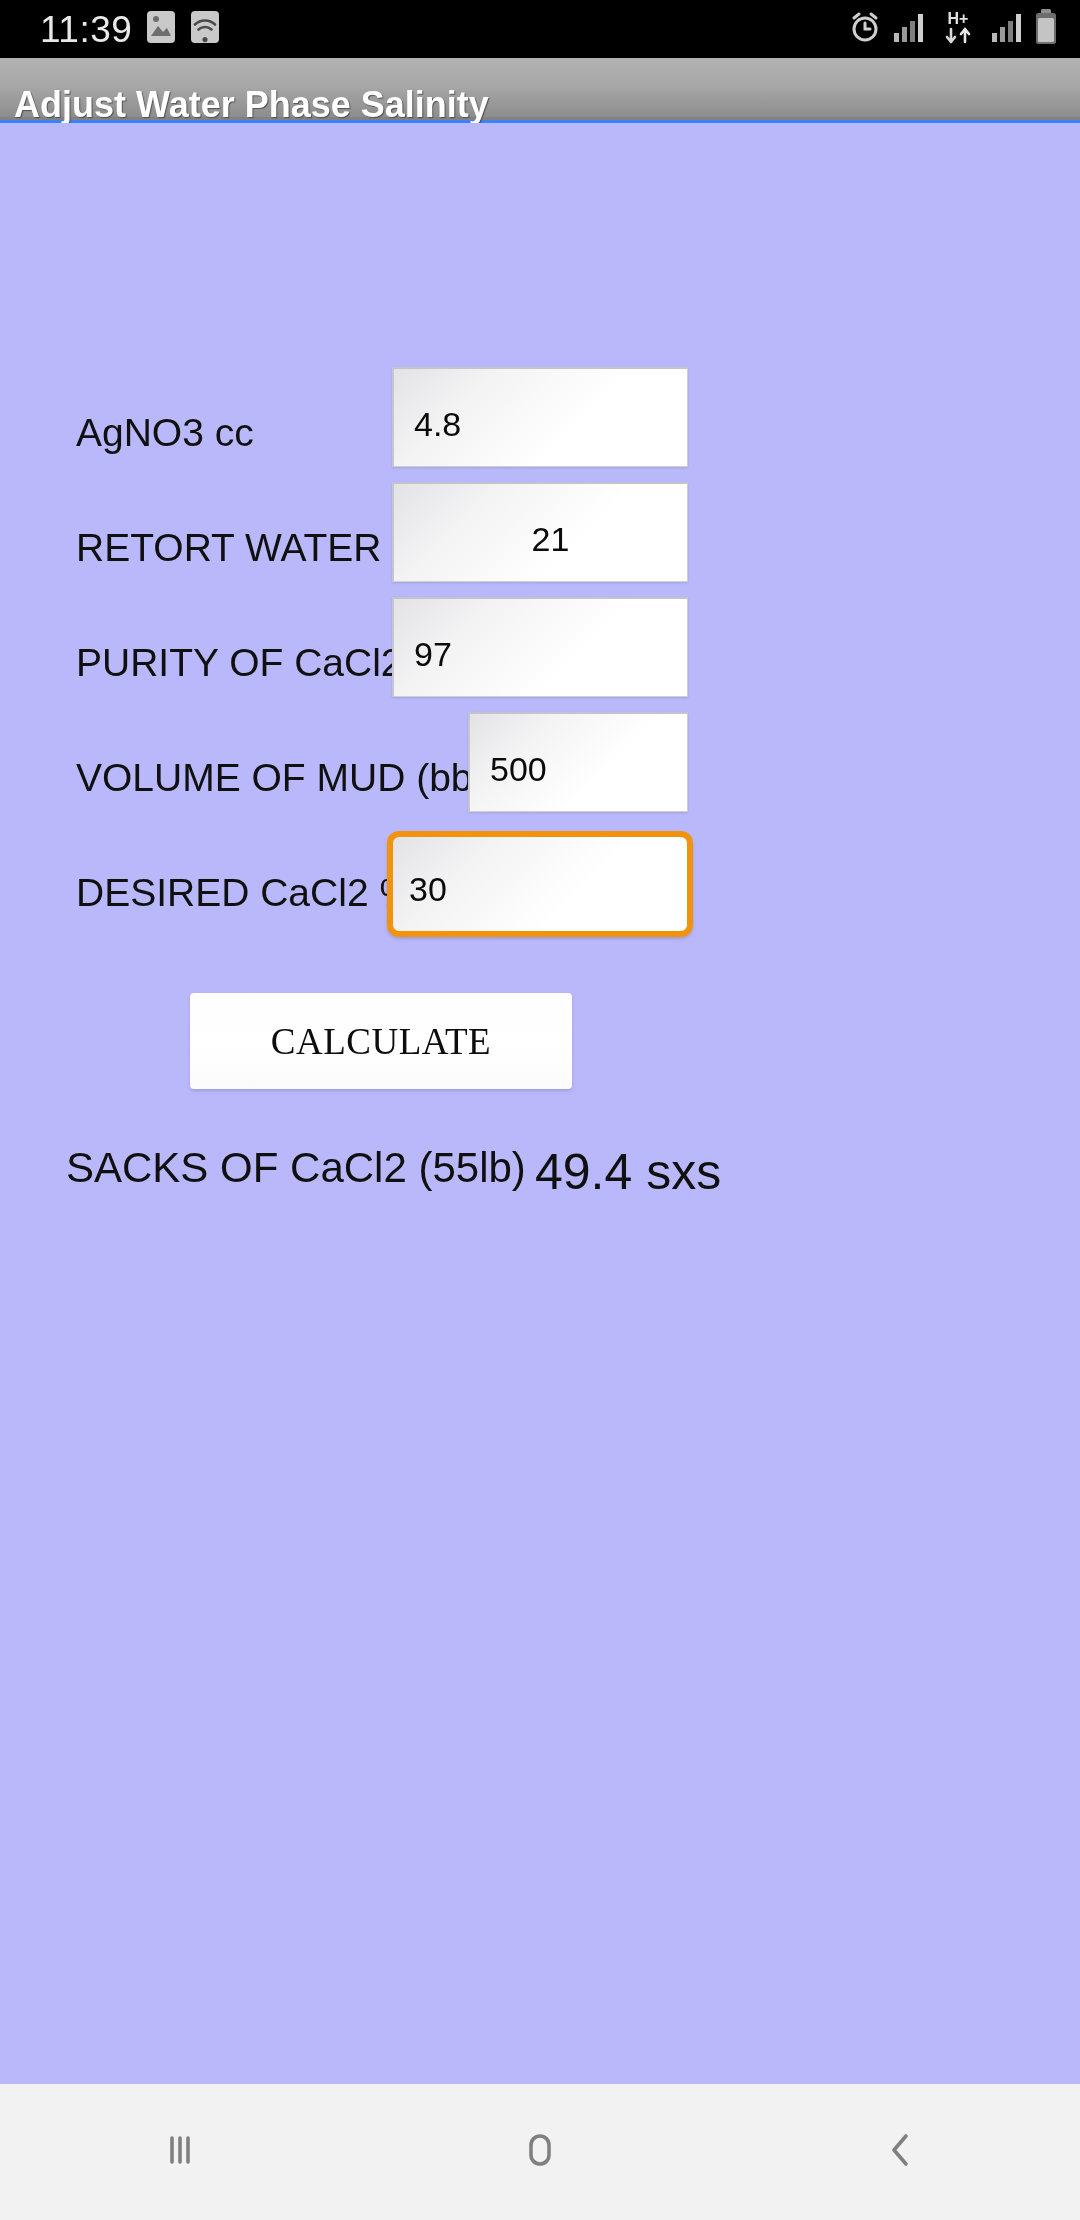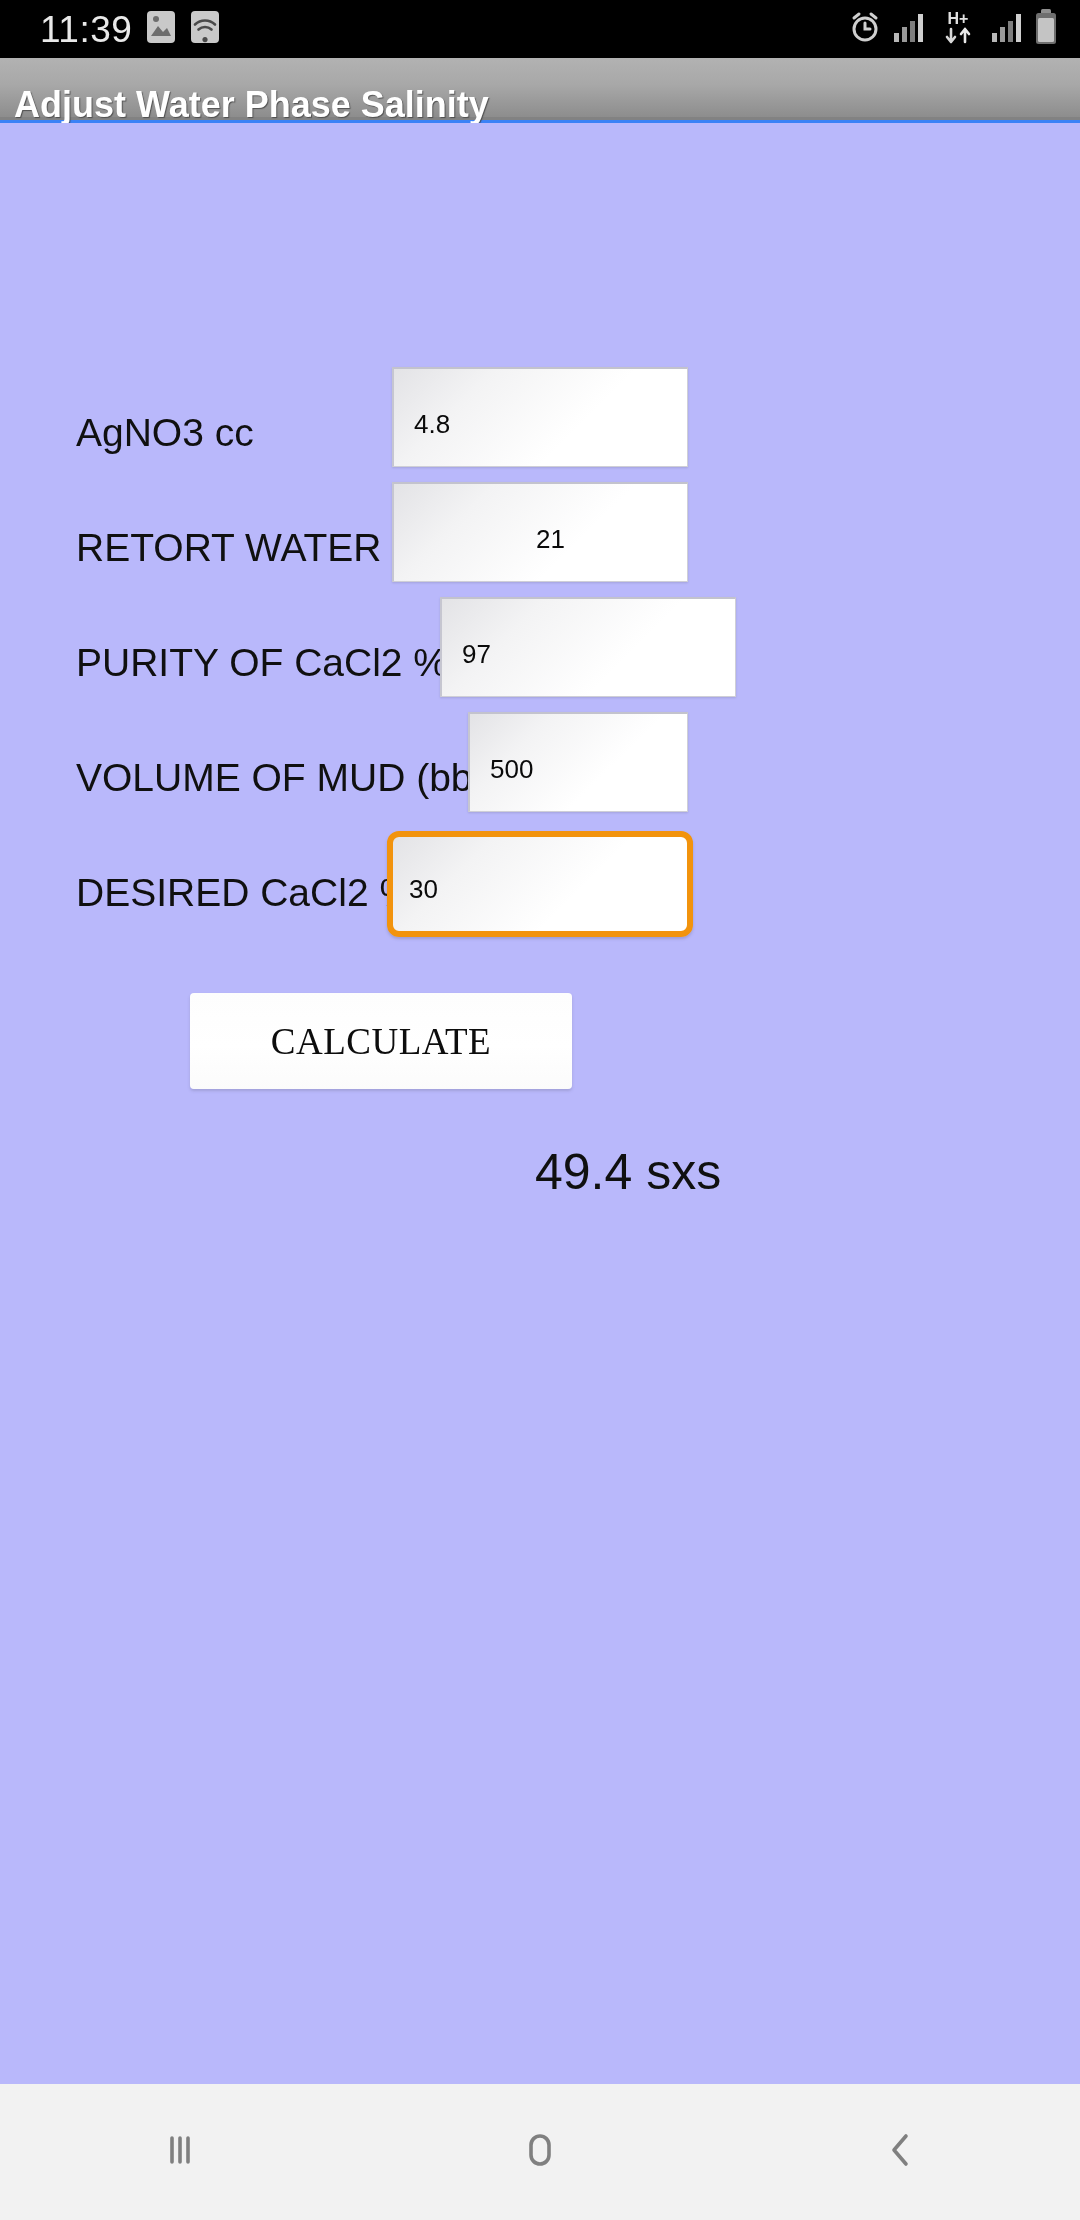--- a/index.html
+++ b/index.html
@@ -93,21 +93,21 @@
   }
   .form-input {
     position: absolute;
     box-sizing: border-box;
     background: linear-gradient(135deg, #e3e3e6 0%, #f3f3f4 26%, #ffffff 62%, #ffffff 100%);
     border: 1px solid #cfcfd6;
     border-top: 2px solid #c3c3cd;
     border-left: 2px solid #c6c6d0;
     box-shadow: 0 1px 2px rgba(90,90,120,0.22);
     color: #0a0a0a;
-    font-size: 26px;
+    font-size: 34px;
     font-family: "Liberation Sans", sans-serif;
     padding: 14px 0 0 20px;
     outline: none;
   }
   .form-input.focused {
     border: 6px solid #f2930d;
     border-radius: 12px;
     box-shadow: 0 2px 3px rgba(90,90,120,0.28);
     padding: 10px 0 0 16px;
   }
@@ -247,35 +247,36 @@
       <input class="form-input" type="text" readonly="" style="left: 392px; top: 244px; width: 296px; height: 100px;" value="4.8">
     </div>
 
     <div class="form-row" style="top:0">
       <div class="form-label" style="left:76px; top:405px;">RETORT WATER %</div>
       <input class="form-input" type="text" readonly="" style="left: 392px; top: 359px; width: 296px; height: 100px; text-align: center;" value="21">
     </div>
 
     <div class="form-row" style="top:0">
       <div class="form-label" style="left:76px; top:520px;">PURITY OF CaCl2 %</div>
-      <input class="form-input" type="text" readonly="" style="left: 392px; top: 474px; width: 296px; height: 100px; margin-left: 48px;" value="97">
+      <input class="form-input" type="text" readonly="" style="left: 392px; top: 474px; width: 296px; height: 100px;" value="97">
     </div>
 
     <div class="form-row" style="top:0">
       <div class="form-label" style="left:76px; top:635px;">VOLUME OF MUD (bbls)</div>
       <input class="form-input" type="text" readonly="" style="left: 468px; top: 589px; width: 220px; height: 100px;" value="500">
     </div>
 
     <div class="form-row" style="top:0">
       <div class="form-label" style="left:76px; top:750px;">DESIRED CaCl2 %wt</div>
       <input class="form-input focused" type="text" readonly="" style="left: 387px; top: 708px; width: 306px; height: 106px;" value="30">
     </div>
 
     <button id="calculate-button">CALCULATE</button>
 
+    <div id="result-label">SACKS OF CaCl2 (55lb)</div>
     <div id="result-value">49.4 sxs</div>
 
   </div>
 
   <div id="nav-bar">
     <div class="nav-btn">
       <span>
         <svg width="52" height="52" viewBox="0 0 52 52">
           <path d="M18 14 V38 M26 14 V38 M34 14 V38" stroke="#808080" stroke-width="3.6" stroke-linecap="round" fill="none"></path>
         </svg>

